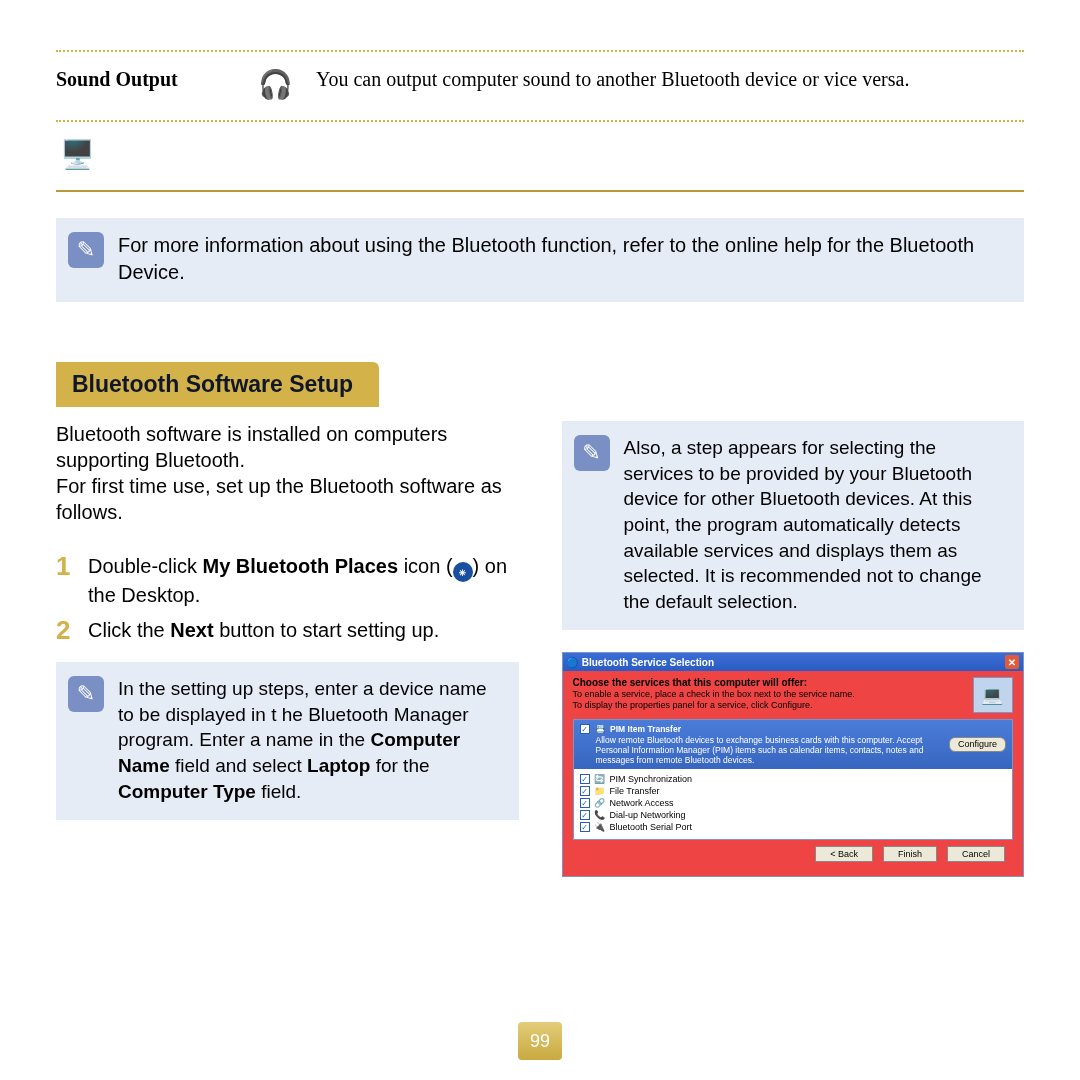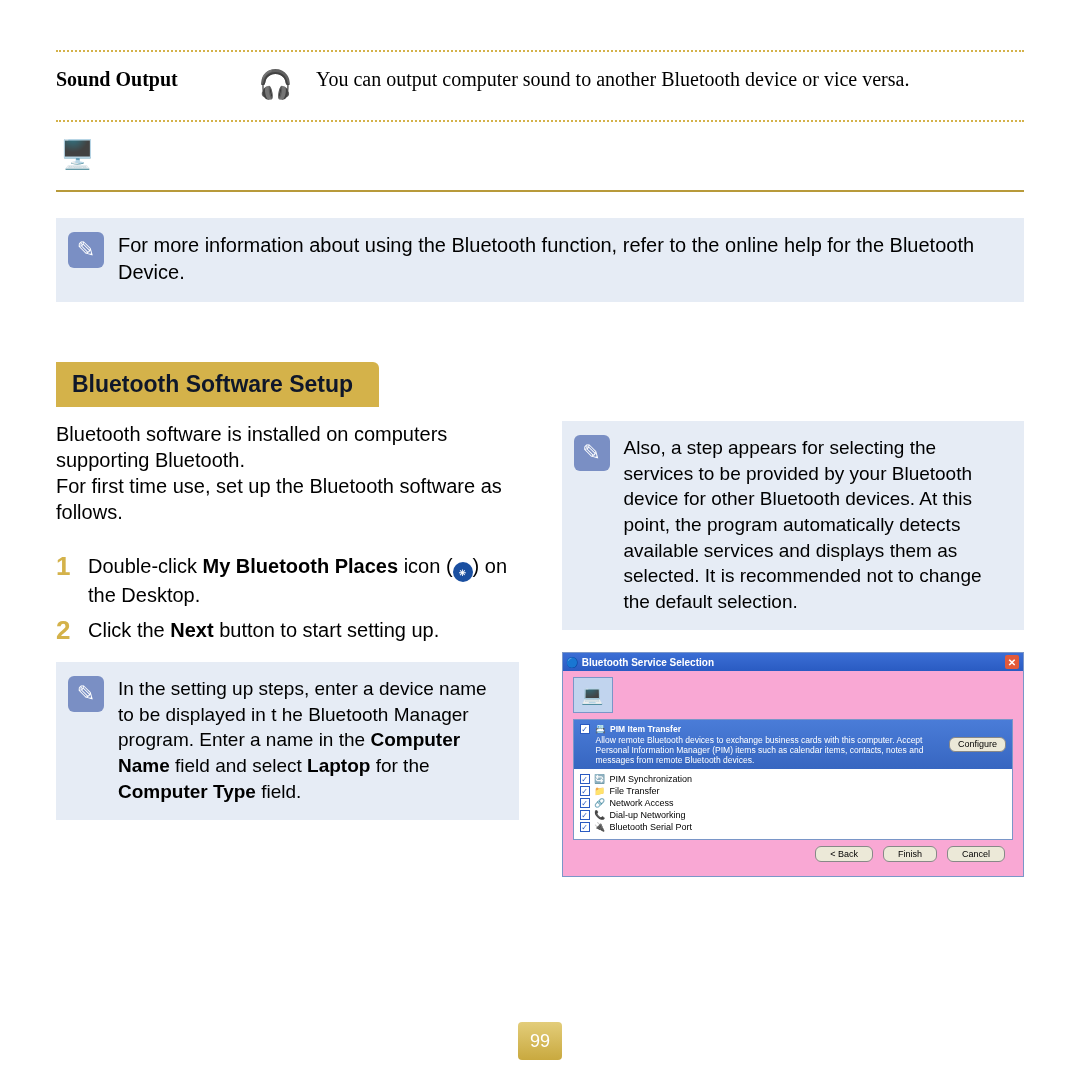--- a/index.html
+++ b/index.html
@@ -118,21 +118,21 @@
     justify-content: center;
     font-size: 13px;
     vertical-align: -3px;
   }
   .note-box.small { margin-top: 18px; font-size: 19px; }
 
   
   .xp-window {
     margin-top: 22px;
     border: 1px solid #7a96c8;
-    background: #f9a8d4;
+    background: #ef4444;
     font-size: 10.5px;
     color: #000;
     font-family: Tahoma, Arial, sans-serif;
   }
   .xp-titlebar {
     background: linear-gradient(#3b6ed5,#2a5bc2);
     color: #fff;
     padding: 2px 4px;
     display: flex;
     align-items: center;
@@ -180,21 +180,21 @@
     display:flex; align-items:center; gap:4px; font-size:9px; padding:1px 0;
   }
   .xp-check { width:10px; height:10px; border:1px solid #2a5bc2; background:#fff; display:inline-flex; align-items:center; justify-content:center; font-size:8px; color:#2a5bc2; }
   .xp-srv-icon { width:12px; display:inline-flex; justify-content:center; }
   .xp-buttons {
     display:flex; justify-content:flex-end; gap:10px;
     padding:6px 8px 4px 8px;
   }
   .xp-btn {
     border:1px solid #888; background:#ece9d8;
-    padding:2px 14px; font-size:9px; border-radius:6px;
+    padding:2px 14px; font-size:9px; border-radius:0;
   }
 
   .page-num {
     position:absolute;
     bottom:20px;
     left:50%;
     transform:translateX(-50%);
     width:44px; height:38px;
     background: linear-gradient(#e3cd7a,#c9a93f);
     border-radius:4px;
@@ -275,20 +275,25 @@
       <div>Also, a step appears for selecting the services to be provided by your Bluetooth device for other Bluetooth devices. At this point, the program automatically detects available services and displays them as selected. It is recommended not to change the default selection.</div>
     </div>
 
     <div class="xp-window">
       <div class="xp-titlebar">
         <span>🔵 <span>Bluetooth Service Selection</span></span>
         <span class="xp-close">✕</span>
       </div>
       <div class="xp-body">
         <div class="xp-head">
+          <div class="xp-head-text">
+            <b>Choose the services that this computer will offer:</b><br>
+            <span>To enable a service, place a check in the box next to the service name.</span><br>
+            <span>To display the properties panel for a service, click Configure.</span>
+          </div>
           <div class="xp-head-icon">💻</div>
         </div>
 
         <div class="xp-listframe">
           <div class="xp-pim">
             <span class="xp-check">✓</span>
             <div class="xp-pim-left">
               <div class="xp-pim-title">
                   <span>📇</span> 
                   <span>PIM Item Transfer</span>

